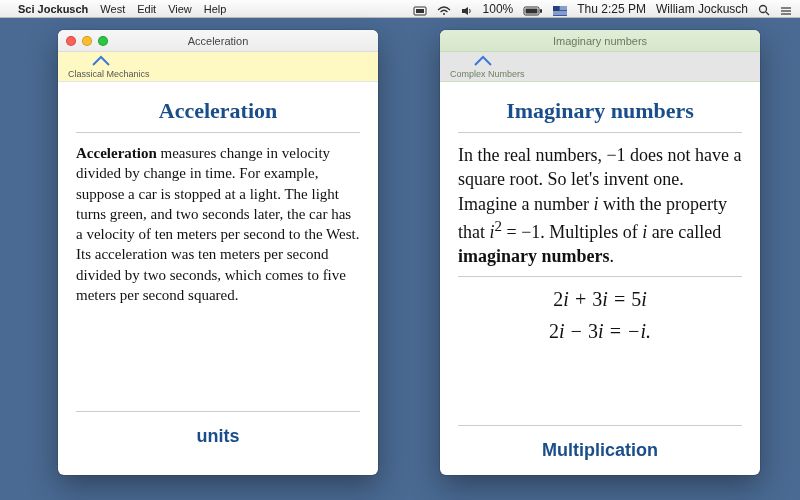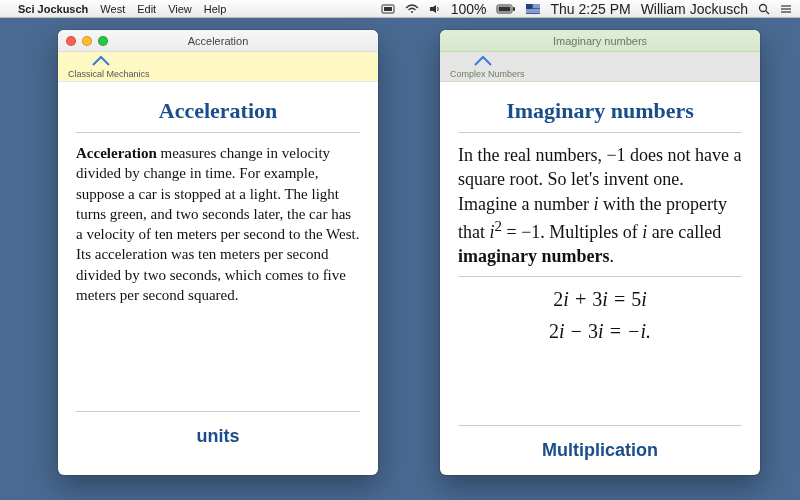--- a/index.html
+++ b/index.html
@@ -22,21 +22,21 @@
       display: flex;
       align-items: center;
       font-size: 11px;
       color: #222;
       padding: 0 8px;
     }
     .menubar .apple { font-size: 12px; margin-right: 10px; }
     .menubar .appname { font-weight: 600; margin-right: 12px; }
     .menubar .menuitem { margin-right: 12px; }
     .menubar .spacer { flex: 1; }
-    .menubar .right { display: flex; align-items: center; gap: 10px; font-size: 14px; }
+    .menubar .right { display: flex; align-items: flex-end; gap: 10px; font-size: 12px; }
     .menubar .right .icon svg { display: block; }
     .menubar .right .txt { }
 
     
     .window {
       position: absolute;
       width: 320px;
       height: 445px;
       background: #fff;
       border-radius: 6px;

